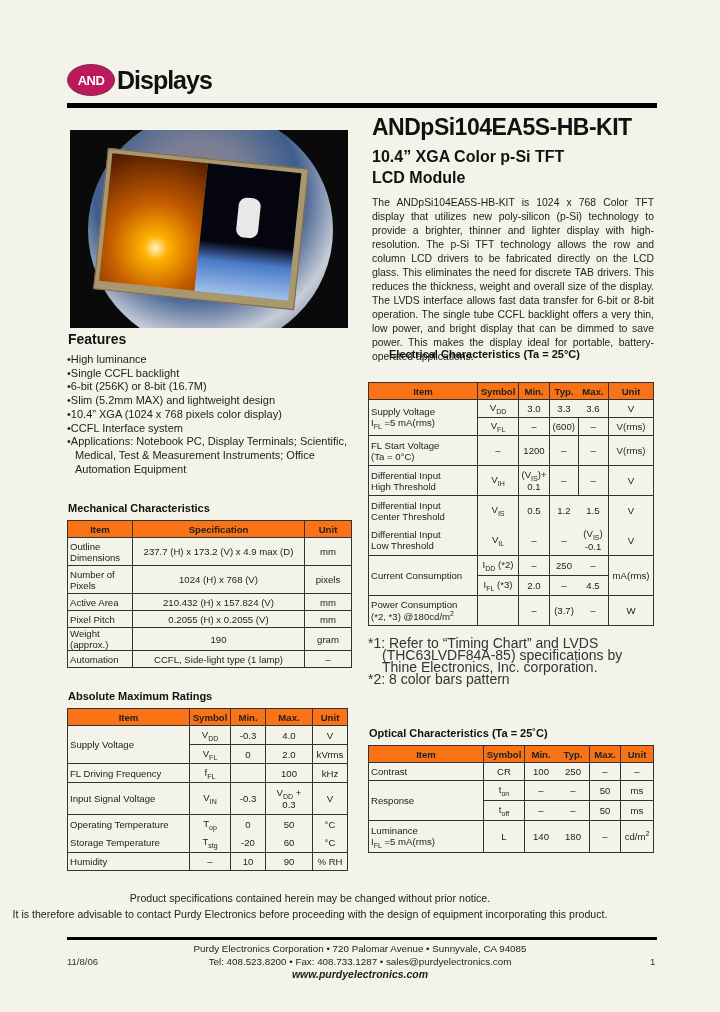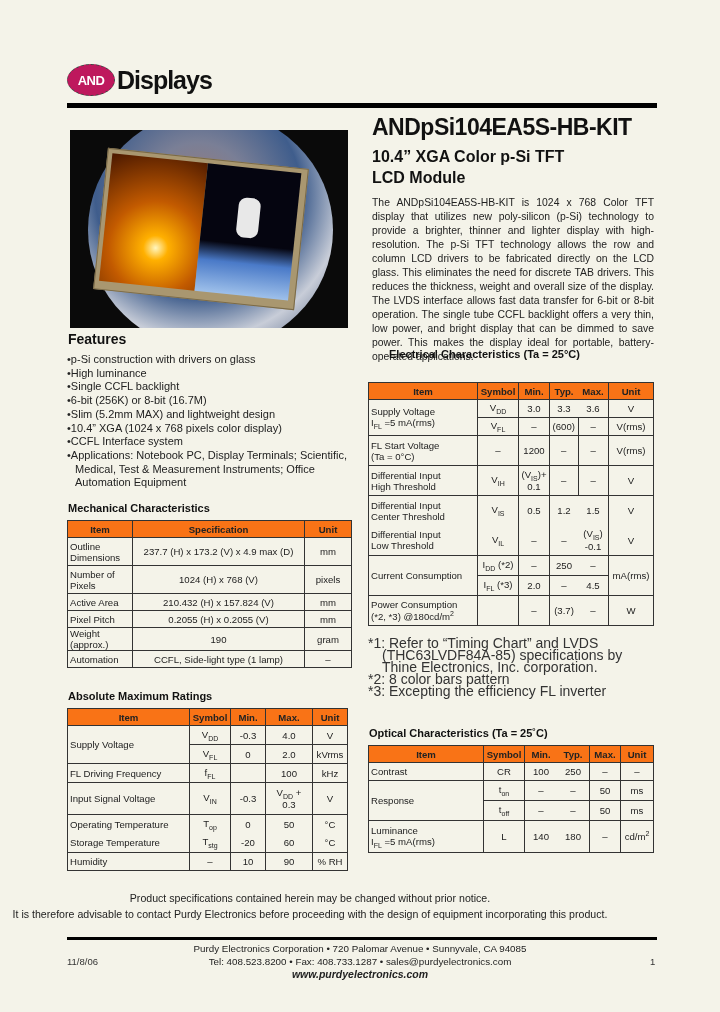--- a/index.html
+++ b/index.html
@@ -81,21 +81,20 @@
 
 <div class="abs product-title">ANDpSi104EA5S-HB-KIT</div>
 <div class="abs subtitle">
   <div>10.4” XGA Color p-Si TFT</div>
   <div>LCD Module</div>
 </div>
 <div class="abs desc">The ANDpSi104EA5S-HB-KIT is 1024 x 768 Color TFT display that utilizes new poly-silicon (p-Si) technology to provide a brighter, thinner and lighter display with high-resolution. The p-Si TFT technology allows the row and column LCD drivers to be fabricated directly on the LCD glass. This eliminates the need for discrete TAB drivers. This reduces the thickness, weight and overall size of the display. The LVDS interface allows fast data transfer for 6-bit or 8-bit operation. The single tube CCFL backlight offers a very thin, low power, and bright display that can be dimmed to save power. This makes the display ideal for portable, battery-operated applications.</div>
 
 <div class="abs features-h">Features</div>
 <ul class="abs features">
-  <li>p-Si construction with drivers on glass</li>
   <li>High luminance</li>
   <li>Single CCFL backlight</li>
   <li>6-bit (256K) or 8-bit (16.7M)</li>
   <li>Slim (5.2mm MAX) and lightweight design</li>
   <li>10.4” XGA (1024 x 768 pixels color display)</li>
   <li>CCFL Interface system</li>
   <li>Applications: Notebook PC, Display Terminals; Scientific, Medical, Test &amp; Measurement Instruments; Office Automation Equipment</li>
 </ul>
 
 <div class="abs sec-h mech-h">Mechanical Characteristics</div>
@@ -278,21 +277,20 @@
     <td>–</td>
     <td style="border-right:none">(3.7)</td>
     <td style="border-left:none">–</td>
     <td>W</td>
   </tr>
 </tbody>
   </table>
 <div class="abs notes">
   <div>*1:  Refer to “Timing Chart” and LVDS (THC63LVDF84A-85) specifications by Thine Electronics, Inc. corporation.</div>
   <div>*2:  8 color bars pattern</div>
-  <div>*3:  Excepting the efficiency FL inverter</div>
 </div>
 
 <div class="abs sec-h opt-h">Optical Characteristics (Ta = 25˚C)</div>
 <table class="abs opt">
   <tbody>
       <tr>
     <th>Item</th>
     <th style="width:36px">Symbol</th>
     <th style="width:28px;border-right:none">Min.</th>
     <th style="width:28px;border-left:none">Typ.</th>

